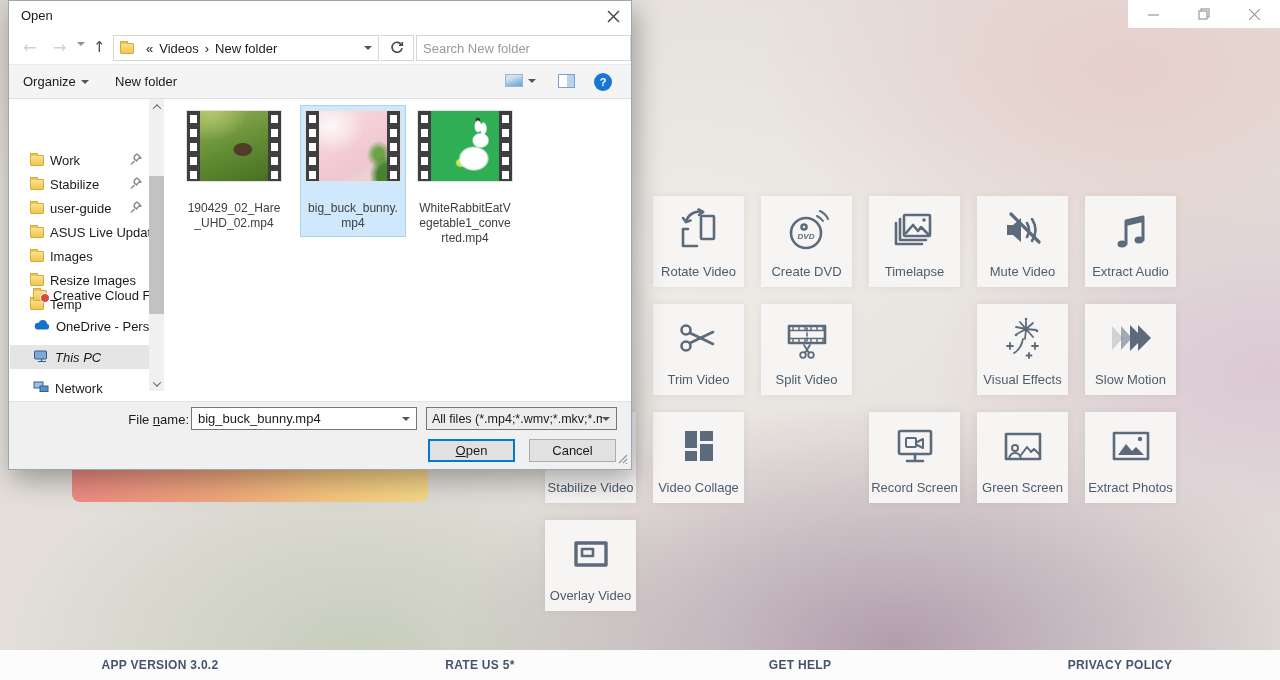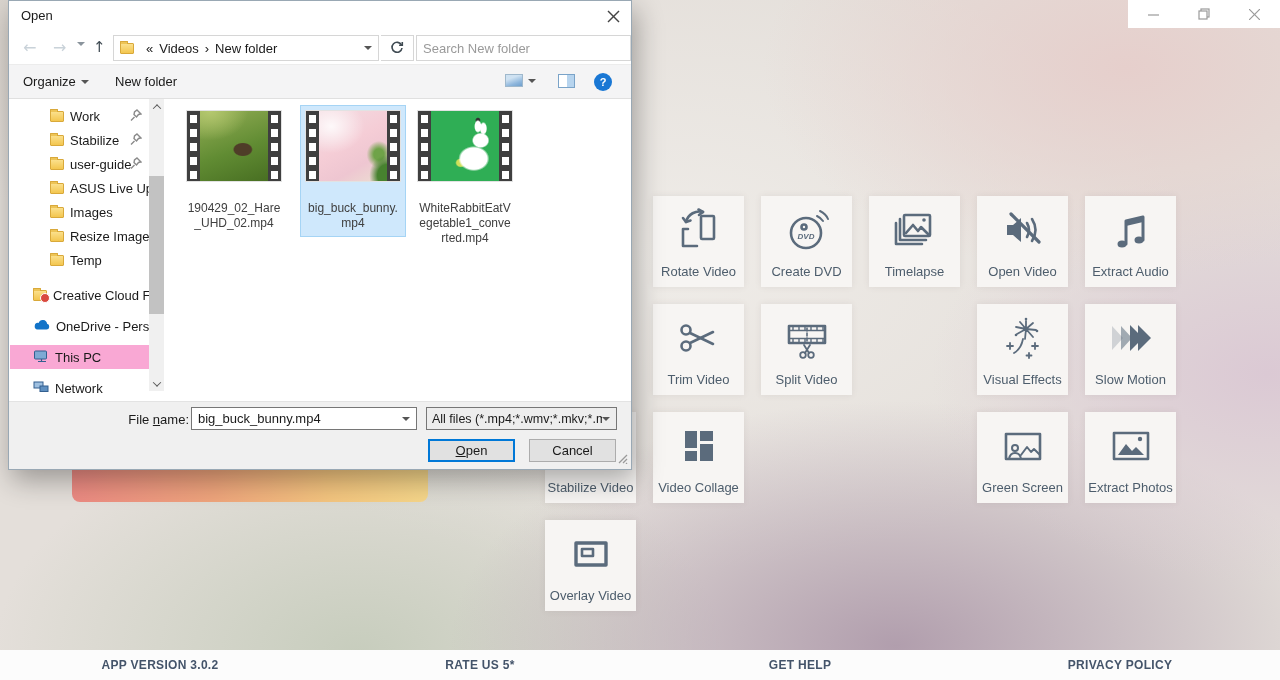--- a/index.html
+++ b/index.html
@@ -61,22 +61,22 @@
 
   .toolbar { left:0; top:64px; width:622px; height:34px; background:#f4f4f5; border-bottom:1px solid #e0e0e0; }
   .tb-item { top:9px; font-size:13px; color:#1a1a1a; display:flex; align-items:center; gap:5px; }
   .pic-icon { width:18px; height:13px; border:1px solid #9fb8cc; background:linear-gradient(160deg,#cfe2f2 30%,#8fb7dd 70%,#6f9fcd); }
   .pane-icon { width:17px; height:14px; border:1px solid #7aa3c8; background:linear-gradient(90deg,#fff 0 55%,#b7d4ee 55%); }
   .help-circle { width:18px; height:18px; border-radius:50%; background:#1977d4; color:#fff; font-weight:bold; font-size:11px; display:flex; align-items:center; justify-content:center; }
 
   
   .sidebar { left:1px; top:98px; width:139px; height:302px; background:#fff; overflow:hidden; }
   .side-row { position:absolute; left:0; width:139px; height:24px; display:flex; align-items:center; font-size:13px; color:#1a1a1a; }
-  .side-row.sel { background:#f9a8d4; }
-  .ind-f { padding-left:40px; } .ind-d { padding-left:23px; }
+  .side-row.sel { background:#e5e5e5;font-style:italic; }
+  .ind-f { padding-left:20px;margin-top:44px; } .ind-d { padding-left:23px; }
   .ico-folder { display:inline-block; width:14px; height:11px; background:linear-gradient(#fbe08c,#f3c64f); border:1px solid #d9a93a; border-radius:1px; position:relative; margin-right:6px; flex:none; }
   .ico-folder::before { content:''; position:absolute; top:-3px; left:-1px; width:6px; height:2px; background:#edc456; border:1px solid #d9a93a; border-bottom:none; border-radius:1px 1px 0 0; }
   .ico-cc::after { content:''; position:absolute; right:-4px; bottom:-3px; width:8px; height:8px; border-radius:50%; background:#d9493f; border:1px solid #fff; }
   .side-label { white-space:nowrap; overflow:hidden; }
   .pin { position:absolute; right:7px; top:5px; width:12px; height:13px; }
   .pin svg { stroke:#8a8a8a; stroke-width:1.4; fill:none; }
   .dev-ico { margin-right:6px; flex:none; }
 
   
   .side-scroll { left:140px; top:98px; width:15px; height:292px; background:#f0f0f0; }
@@ -190,21 +190,21 @@
       <div class="tlabel">Timelapse</div>
     </div>
 
     <div class="tile" style="grid-area:1/5">
       <svg class="ticon" viewBox="0 0 48 48">
         <path d="M8,19 h6 l8,-7 v24 l-8,-7 h-6 z" class="fill"></path>
         <path d="M28,17 q4,7 0,14"></path>
         <path d="M33,13 q7,11 0,22"></path>
         <line x1="12" y1="8" x2="40" y2="36" stroke-width="3.2"></line>
       </svg>
-      <div class="tlabel">Open Video</div>
+      <div class="tlabel">Mute Video</div>
     </div>
 
     <div class="tile" style="grid-area:1/6">
       <svg class="ticon" viewBox="0 0 48 48">
         <path d="M19,38 V15 l17,-4 v23" stroke-width="3"></path>
         <ellipse cx="15" cy="38" rx="4.5" ry="3.5" class="fill"></ellipse>
         <ellipse cx="32" cy="34" rx="4.5" ry="3.5" class="fill"></ellipse>
         <path d="M19,15 l17,-4 v5 l-17,4 z" class="fill"></path>
       </svg>
       <div class="tlabel">Extract Audio</div>
@@ -267,20 +267,29 @@
       <svg class="ticon" viewBox="0 0 48 48">
         <rect x="10" y="9" width="12" height="17" class="fill"></rect>
         <rect x="10" y="29" width="12" height="10" class="fill"></rect>
         <rect x="25" y="9" width="13" height="10" class="fill"></rect>
         <rect x="25" y="22" width="13" height="17" class="fill"></rect>
       </svg>
       <div class="tlabel">Video Collage</div>
     </div>
 
 
+    <div class="tile" style="grid-area:3/4">
+      <svg class="ticon" viewBox="0 0 48 48">
+        <rect x="8" y="9" width="32" height="23" rx="1.5"></rect>
+        <rect x="15" y="16" width="10" height="9" rx="1" stroke-width="2"></rect>
+        <path d="M25,20.5 l7,-3.5 v9 l-7,-3.5" stroke-width="2"></path>
+        <path d="M24,32 v5 M16,39 h16"></path>
+      </svg>
+      <div class="tlabel">Record Screen</div>
+    </div>
 
     <div class="tile" style="grid-area:3/5">
       <svg class="ticon" viewBox="0 0 48 48">
         <rect x="7" y="12" width="34" height="25"></rect>
         <circle cx="16" cy="26" r="3" stroke-width="2"></circle>
         <path d="M10,37 q1,-6 6,-6 q5,0 6,6" stroke-width="2"></path>
         <path d="M22,33 l6,-8 4,5 3,-3 6,6" stroke-width="2"></path>
       </svg>
       <div class="tlabel">Green Screen</div>
     </div>

